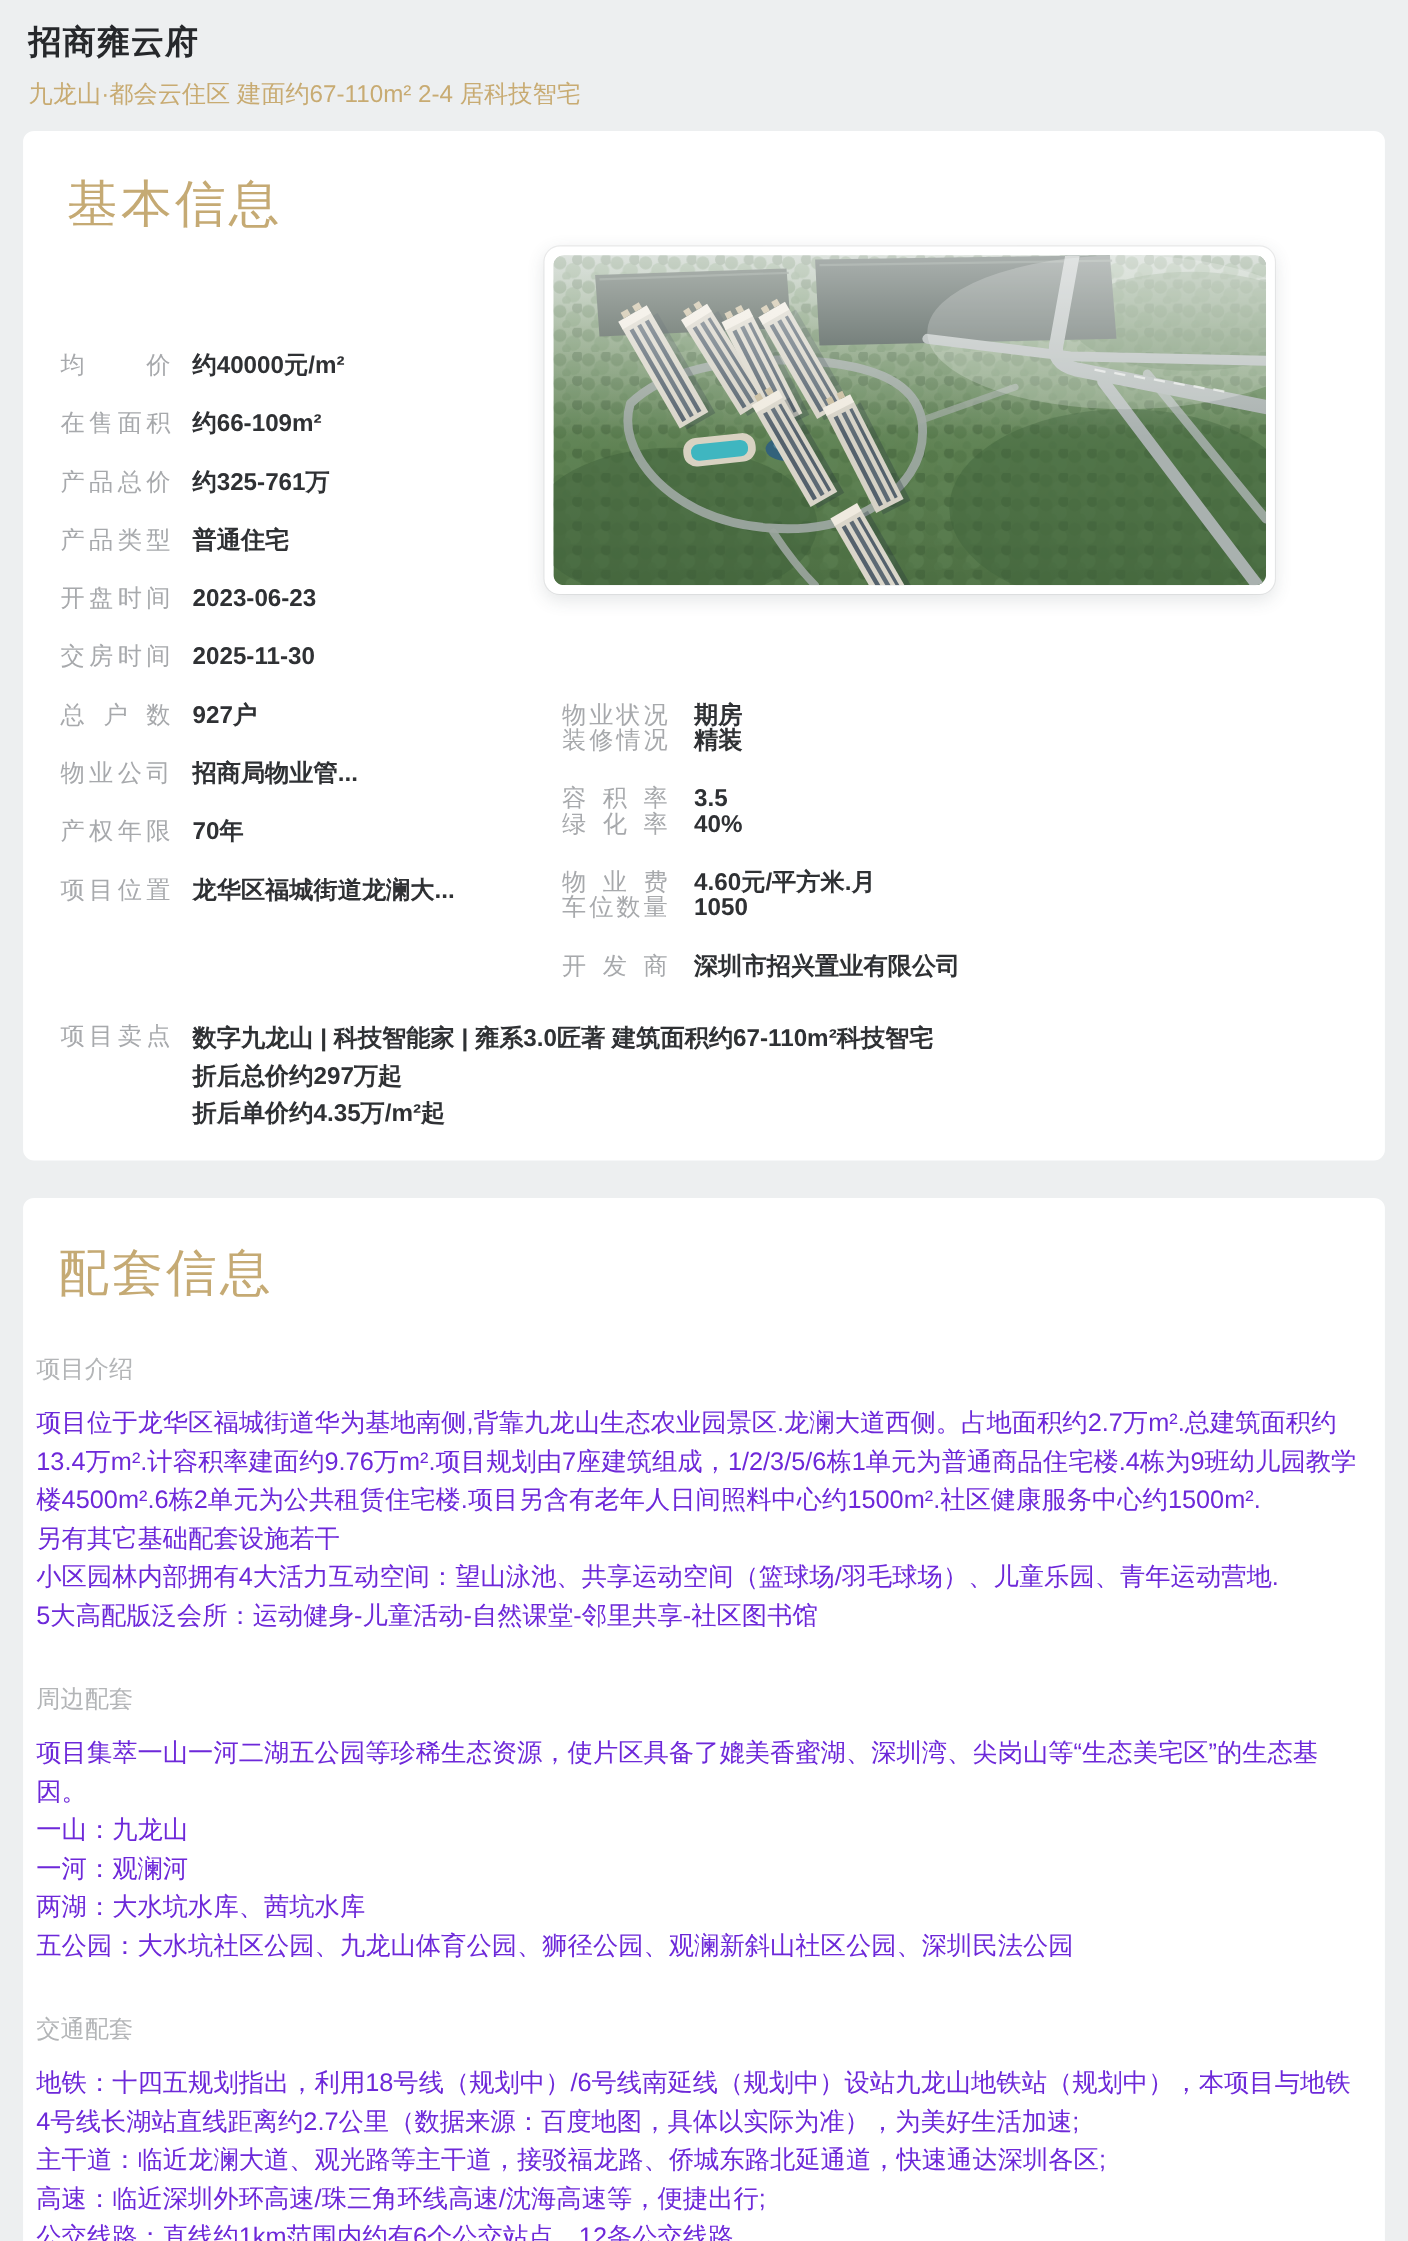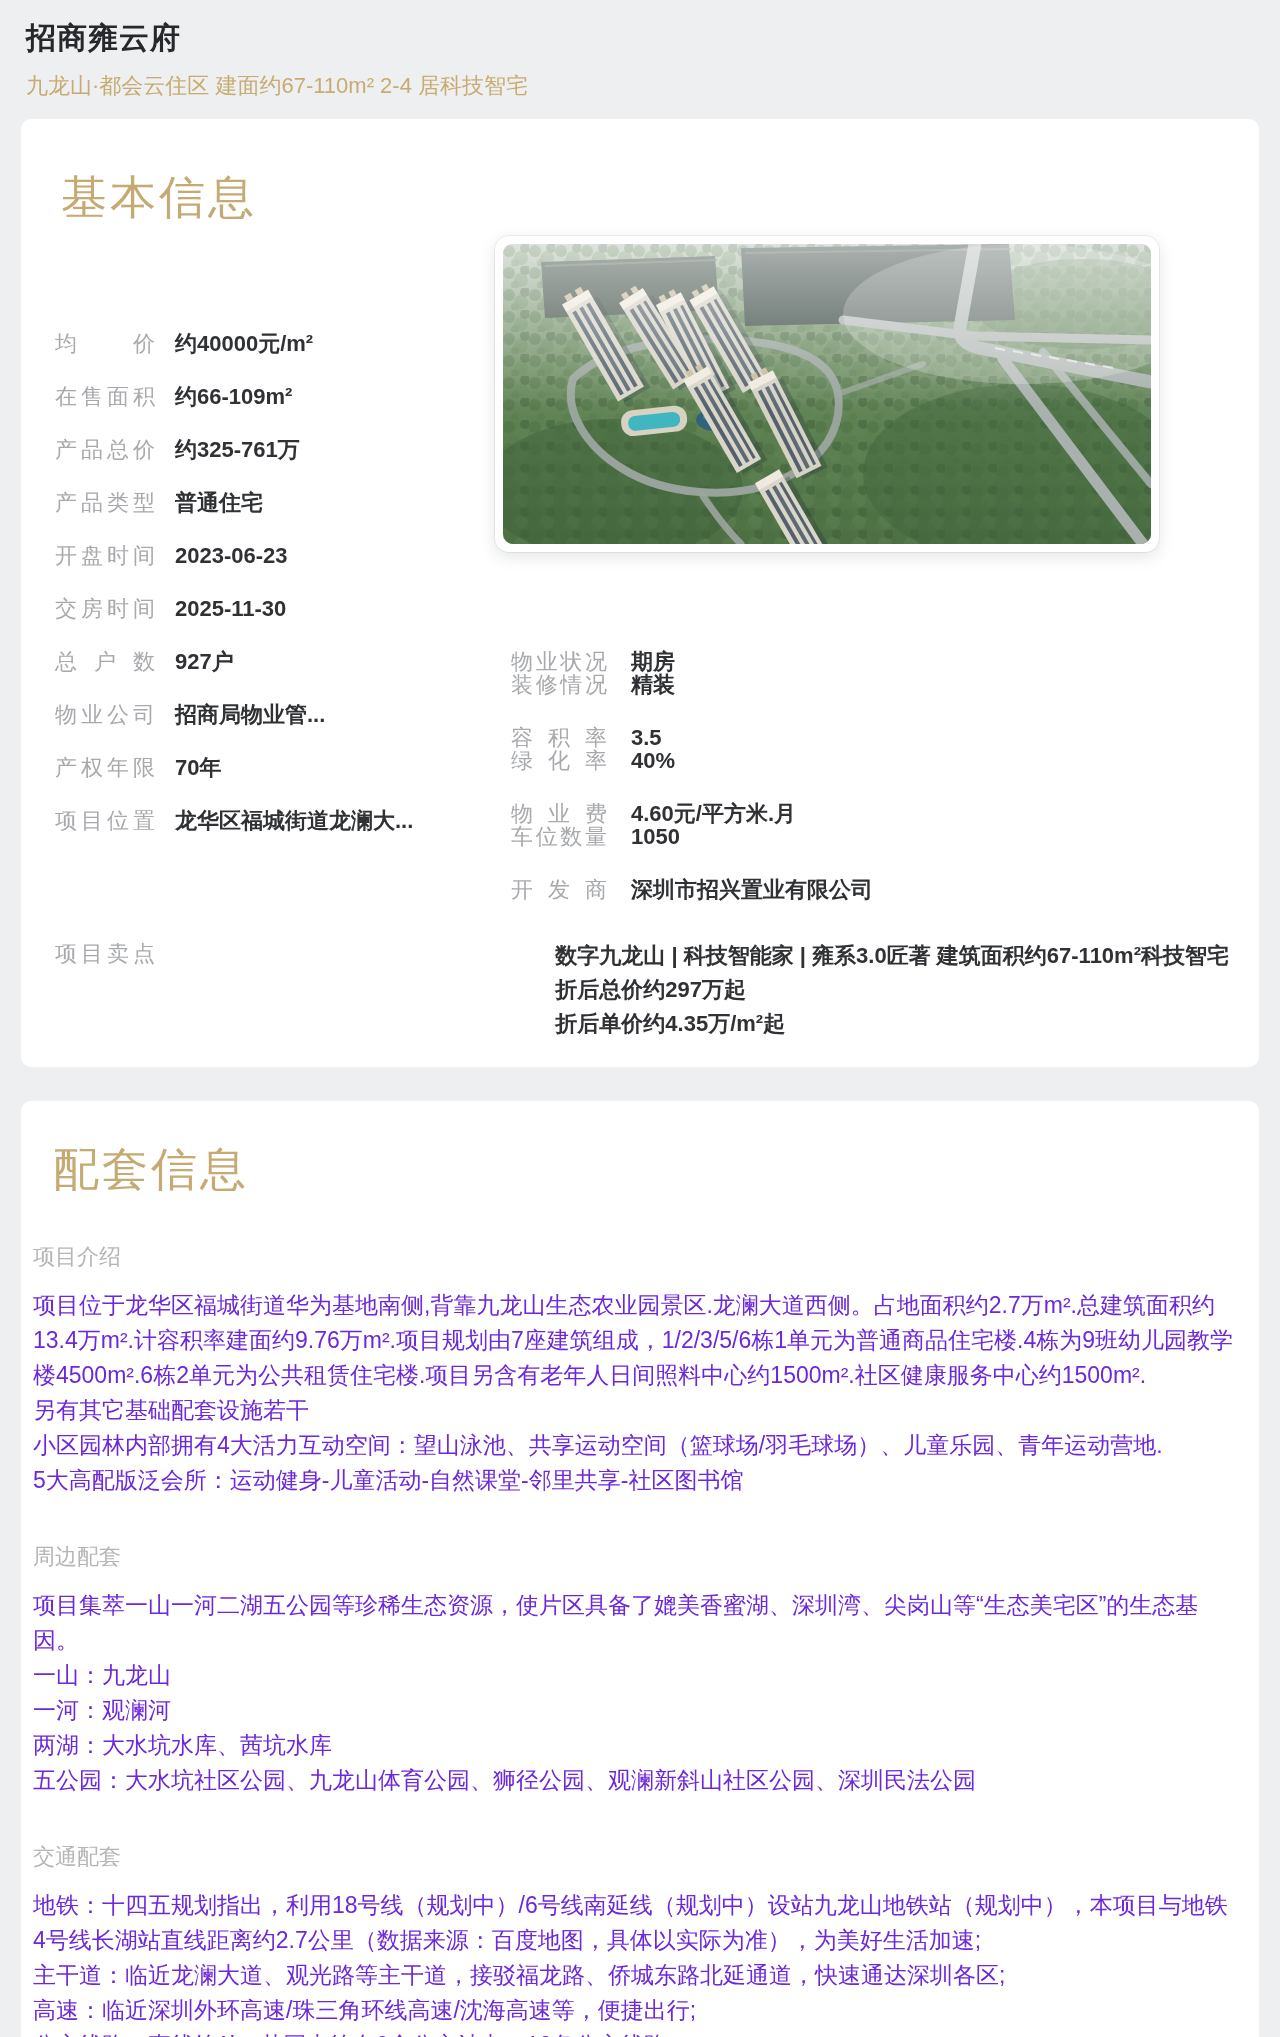--- a/index.html
+++ b/index.html
@@ -8,21 +8,21 @@
     width:1280px; min-height:2037px; margin:0 auto;
     font-family:"Liberation Sans","DejaVu Sans",sans-serif;
     color:#2f3134;
   }
   
   .page-header { padding:18px 26px 0 26px; }
   .page-title { font-size:30px; font-weight:700; color:#26282b; letter-spacing:1px; }
   .page-subtitle { margin-top:12px; font-size:22px; color:#c8ab72; font-weight:500; }
   
   .card { background:#ffffff; border-radius:10px; margin:18px 21px 0 21px; }
-  .card--basic { padding:52px 30px 26px 34px; }
+  .card--basic { padding:40px 30px 26px 34px; }
   .card--amenities { margin-top:34px; padding:42px 20px 40px 12px; }
   .section-title { font-size:46px; font-weight:500; color:#c5aa74; letter-spacing:3px; line-height:1.15; }
   .card--basic .section-title { margin-left:6px; }
   .card--amenities .section-title { margin-left:20px; }
   
   .basic-flex { display:flex; margin-top:12px; }
   .basic-left { width:440px; flex:none; padding-top:96px; }
   .basic-right { flex:1; min-width:0; }
   .info-row { display:flex; align-items:baseline; margin-bottom:30px; line-height:23px; }
   .info-label {
@@ -38,21 +38,21 @@
   .photo { border-radius:10px; overflow:hidden; height:300px; display:block; }
   .photo svg { display:block; }
   
   .spec-rows { margin-top:98px; padding-left:16px; }
   .spec-row { display:flex; margin-bottom:30px; line-height:23px;flex-direction:column; }
   .spec-cell { display:flex; align-items:baseline; width:345px; flex:none; }
   .spec-cell--wide { width:auto; }
   .spec-cell .info-label { width:96px; }
   .spec-cell .info-value { margin-left:24px; }
   
-  .sp-row { display:flex; margin-top:8px;justify-content:space-between; }
+  .sp-row { display:flex; margin-top:8px; }
   .sp-lines { margin-left:20px; }
   .sp-lines .sp-line { font-size:22px; font-weight:600; color:#2f3134; line-height:34px; }
   
   .amen-section { margin-top:44px; }
   .amen-section:first-of-type { margin-top:46px; }
   .amen-heading { font-size:22px; color:#b3b5b7; font-weight:400; }
   .amen-paras { margin-top:16px; }
   .amen-paras .para { font-size:23px; line-height:35px; color:#6d28d9; font-weight:500; }
 </style>
 </head>

